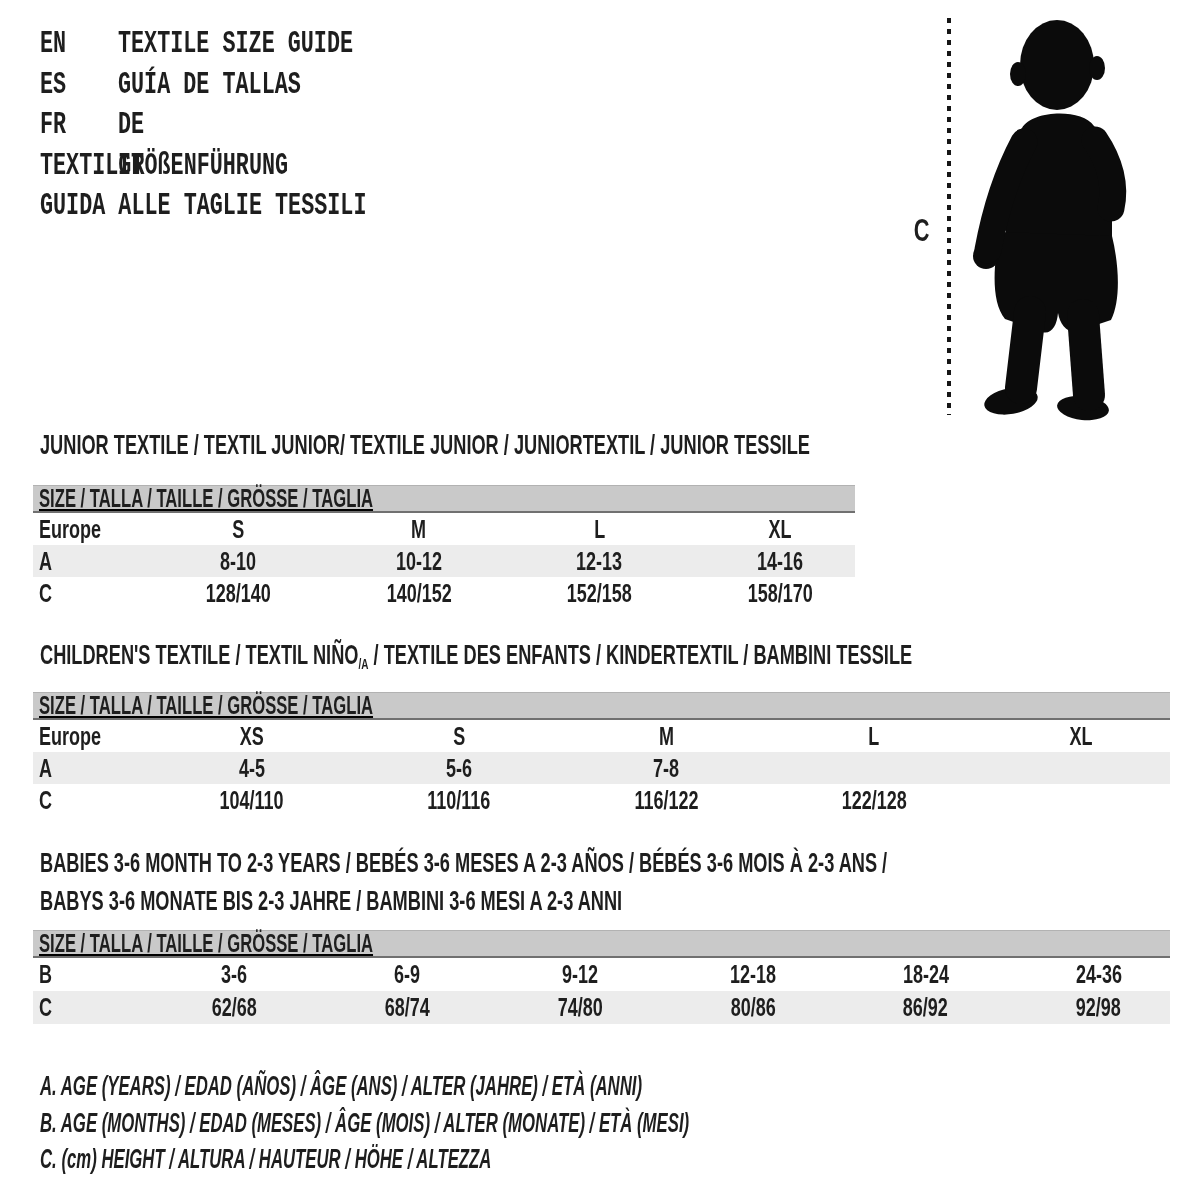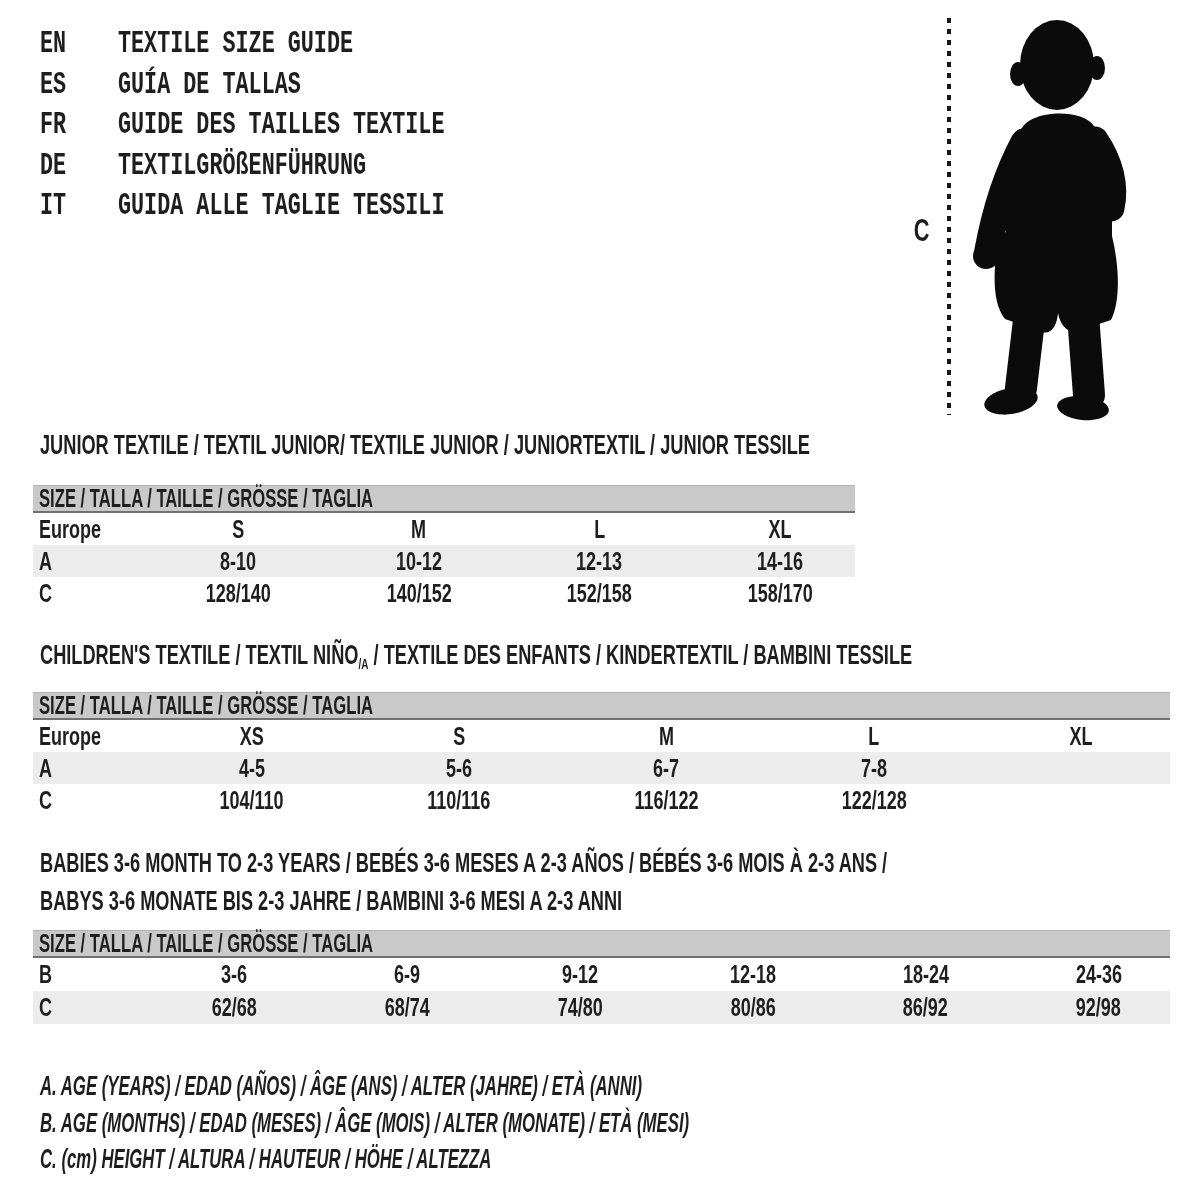--- a/index.html
+++ b/index.html
@@ -39,21 +39,21 @@
 
   
   .section-heading{position:absolute;left:40px;line-height:30px;}
   .heading-2l{line-height:34px;}
 
   
   .size-table{position:absolute;left:33px;}
   .size-bar{
     height:28px;box-sizing:border-box;background:#c9c9c9;
     border-top:1px solid #b2b2b2;border-bottom:2px solid #707070;
-    display:flex;align-items:center;padding-left:6px;
+    display:flex;align-items:center;padding-left:6px;text-decoration:underline;
   }
   .trow{display:grid;align-items:center;gap:30px;}
   .junior  .trow{grid-template-columns:100px repeat(4,1fr);height:32px;}
   .children .trow{grid-template-columns:100px repeat(5,1fr);height:32px;}
   .babies  .trow{grid-template-columns:100px repeat(6,1fr);height:33px;}
   .alt{background:#ececec;}
   .cell{text-align:center;overflow:visible;}
   .cell.label{text-align:left;padding-left:6px;}
 
   .subscript{font-size:0.55em;position:relative;top:0.32em;}
@@ -64,21 +64,20 @@
 </style>
 </head>
 <body>
 
 <div class="lang-grid">
   <div><span class="cx t-title">EN</span></div>
   <div><span class="cx t-title">TEXTILE SIZE GUIDE</span></div>
   <div><span class="cx t-title">ES</span></div>
   <div><span class="cx t-title">GUÍA DE TALLAS</span></div>
   <div><span class="cx t-title">FR</span></div>
-  <div><span class="cx t-title">GUIDE DES TAILLES TEXTILE</span></div>
   <div><span class="cx t-title">DE</span></div>
   <div><span class="cx t-title">TEXTILGRÖßENFÜHRUNG</span></div>
   <div><span class="cx t-title">IT</span></div>
   <div><span class="cx t-title">GUIDA ALLE TAGLIE TESSILI</span></div>
 </div>
 
 <div class="measure-line"></div>
 <div class="measure-label">
   <span class="cx t-title co">C</span>
 </div>
@@ -145,21 +144,20 @@
     <div class="cell"><span class="cx t-cell co">XS</span></div>
     <div class="cell"><span class="cx t-cell co">S</span></div>
     <div class="cell"><span class="cx t-cell co">M</span></div>
     <div class="cell"><span class="cx t-cell co">L</span></div>
     <div class="cell"><span class="cx t-cell co">XL</span></div>
   </div>
   <div class="trow alt">
     <div class="cell label"><span class="cx t-cell">A</span></div>
     <div class="cell"><span class="cx t-cell co">4-5</span></div>
     <div class="cell"><span class="cx t-cell co">5-6</span></div>
-    <div class="cell"><span class="cx t-cell co">6-7</span></div>
     <div class="cell"><span class="cx t-cell co">7-8</span></div>
   </div>
   <div class="trow">
     <div class="cell label"><span class="cx t-cell">C</span></div>
     <div class="cell"><span class="cx t-cell co">104/110</span></div>
     <div class="cell"><span class="cx t-cell co">110/116</span></div>
     <div class="cell"><span class="cx t-cell co">116/122</span></div>
     <div class="cell"><span class="cx t-cell co">122/128</span></div>
   </div>
 </div>

